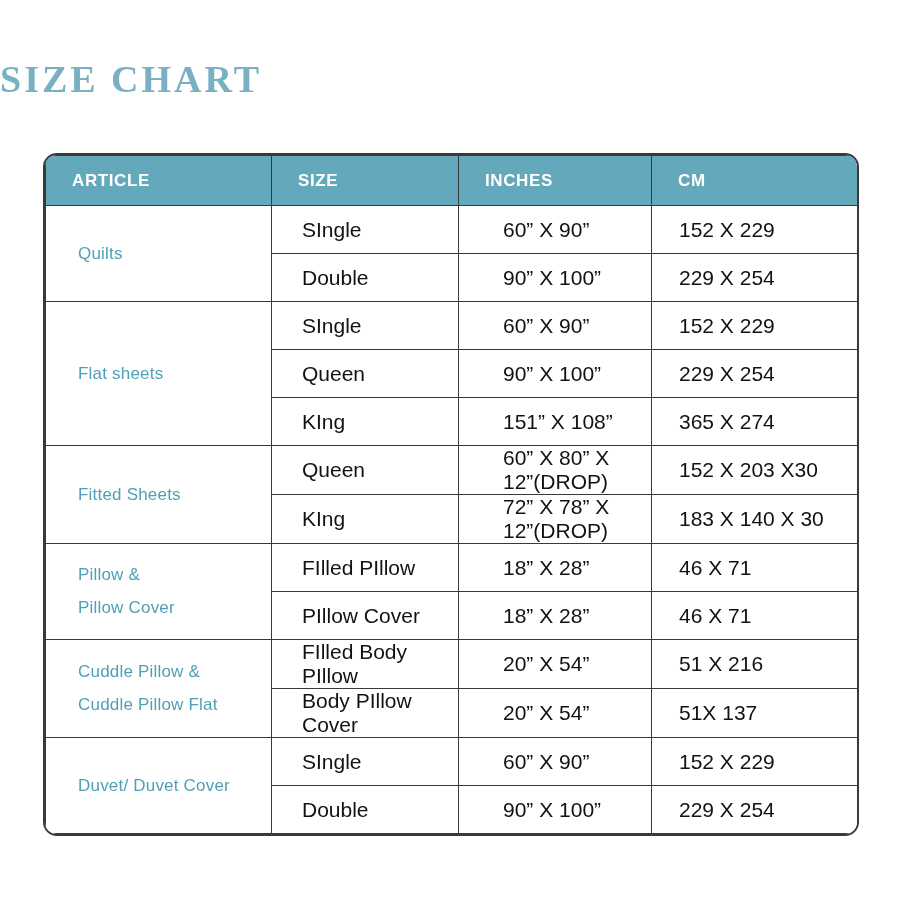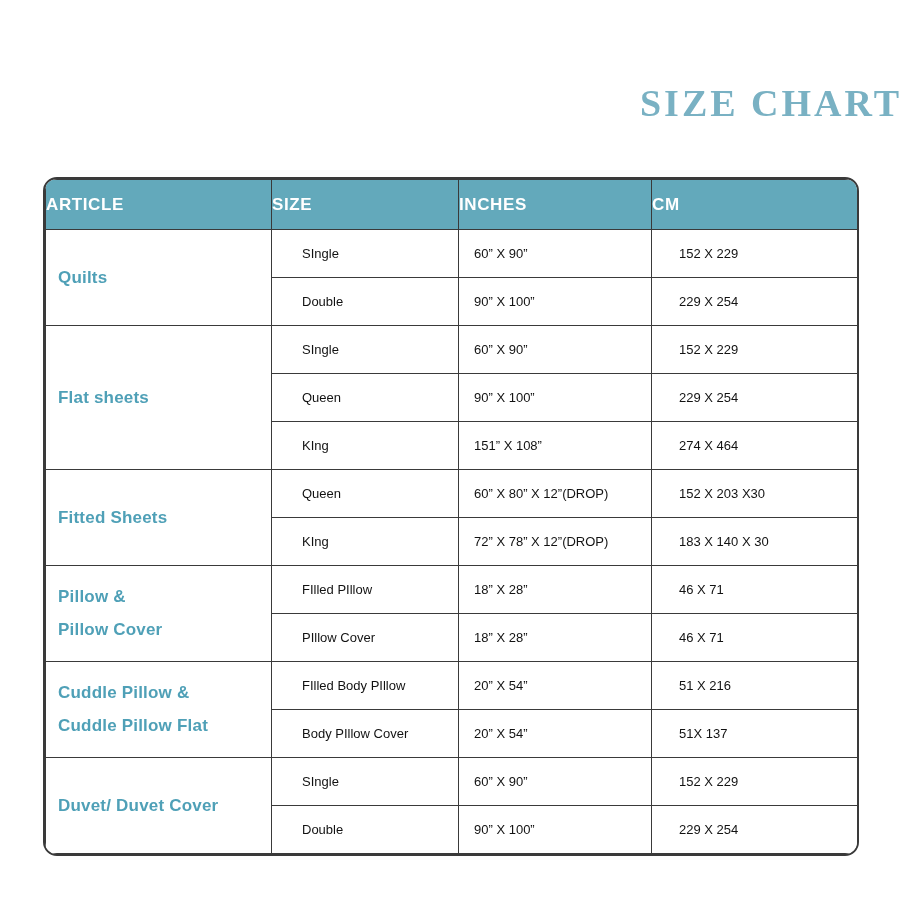--- a/index.html
+++ b/index.html
@@ -11,22 +11,22 @@
     --header-text:#ffffff;
   }
   *{box-sizing:border-box;margin:0;padding:0;}
   html,body{background:#ffffff;}
   body{
     width:902px;height:901px;
     font-family:"Liberation Sans",sans-serif;
     position:relative;overflow:hidden;
   }
   .page-title{
-    margin-top:84px;
-    text-align:right;
+    margin-top:60px;
+    text-align:left;
     font-family:"Liberation Serif",serif;
     font-weight:bold;
     font-size:38px;
     letter-spacing:3px;
     color:var(--title-color);
     line-height:1;
   }
   .table-wrap{
     margin:55px auto 0 auto;
     width:816px;
@@ -40,41 +40,42 @@
     table-layout:fixed;
   }
   .size-table th{
     background:var(--header-bg);
     color:var(--header-text);
     font-size:17px;
     font-weight:bold;
     letter-spacing:0.6px;
     text-align:left;
     height:50px;
+    padding-left:26px;
     border:1px solid var(--border-color);
     vertical-align:middle;
   }
   .size-table td{
     border:1px solid var(--border-color);
     height:48px;
     vertical-align:middle;
-    font-size:13px;
+    font-size:21px;
     color:var(--text-color);
     background:#ffffff;
   }
   td.article-cell{
-    padding-left:12px;
+    padding-left:32px;
     color:var(--article-color);
-    font-weight:bold;
+    font-weight:normal;
     font-size:17px;
     letter-spacing:0.2px;
   }
   .article-line + .article-line{margin-top:13px;}
   td.size-cell{padding-left:30px;}
-  td.inches-cell{padding-left:15px;}
+  td.inches-cell{padding-left:44px;}
   td.cm-cell{padding-left:27px;}
 </style>
 </head>
 <body>
 
 <h1 class="page-title">SIZE CHART</h1>
 
 <div class="table-wrap">
   <table class="size-table">
     <colgroup>
@@ -114,21 +115,21 @@
           <td class="cm-cell">152 X 229</td>
         </tr>
         <tr>
           <td class="size-cell">Queen</td>
           <td class="inches-cell">90” X 100”</td>
           <td class="cm-cell">229 X 254</td>
         </tr>
         <tr>
           <td class="size-cell">KIng</td>
           <td class="inches-cell">151” X 108”</td>
-          <td class="cm-cell">274 X 464</td>
+          <td class="cm-cell">365 X 274</td>
         </tr>
         <tr>
           <td rowspan="2" class="article-cell">
             <div class="article-line">Fitted Sheets</div>
           </td>
           <td class="size-cell">Queen</td>
           <td class="inches-cell">60” X 80” X 12”(DROP)</td>
           <td class="cm-cell">152 X 203 X30</td>
         </tr>
         <tr>

